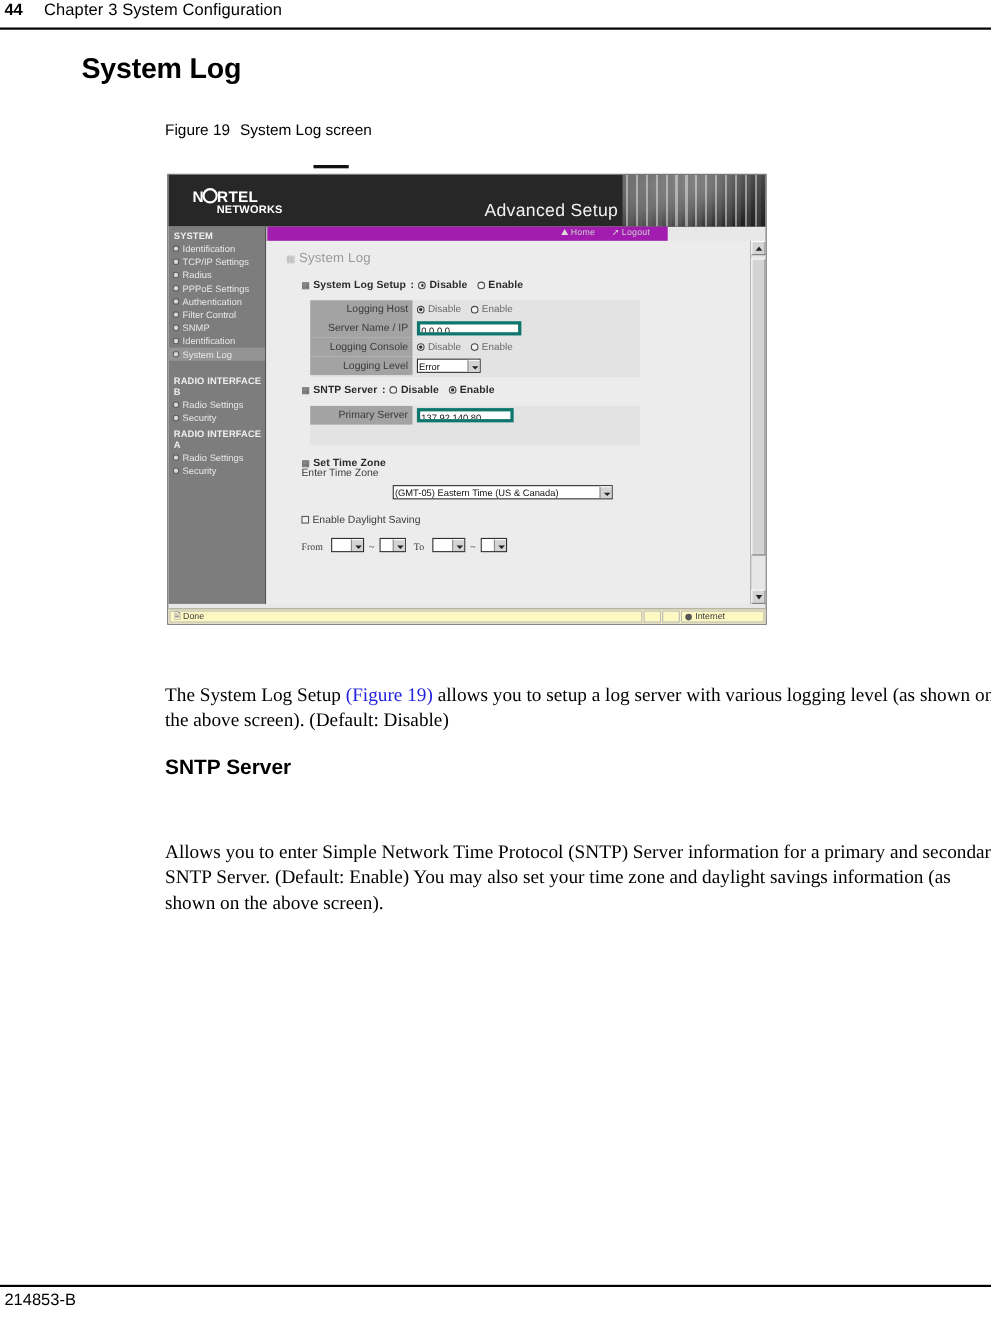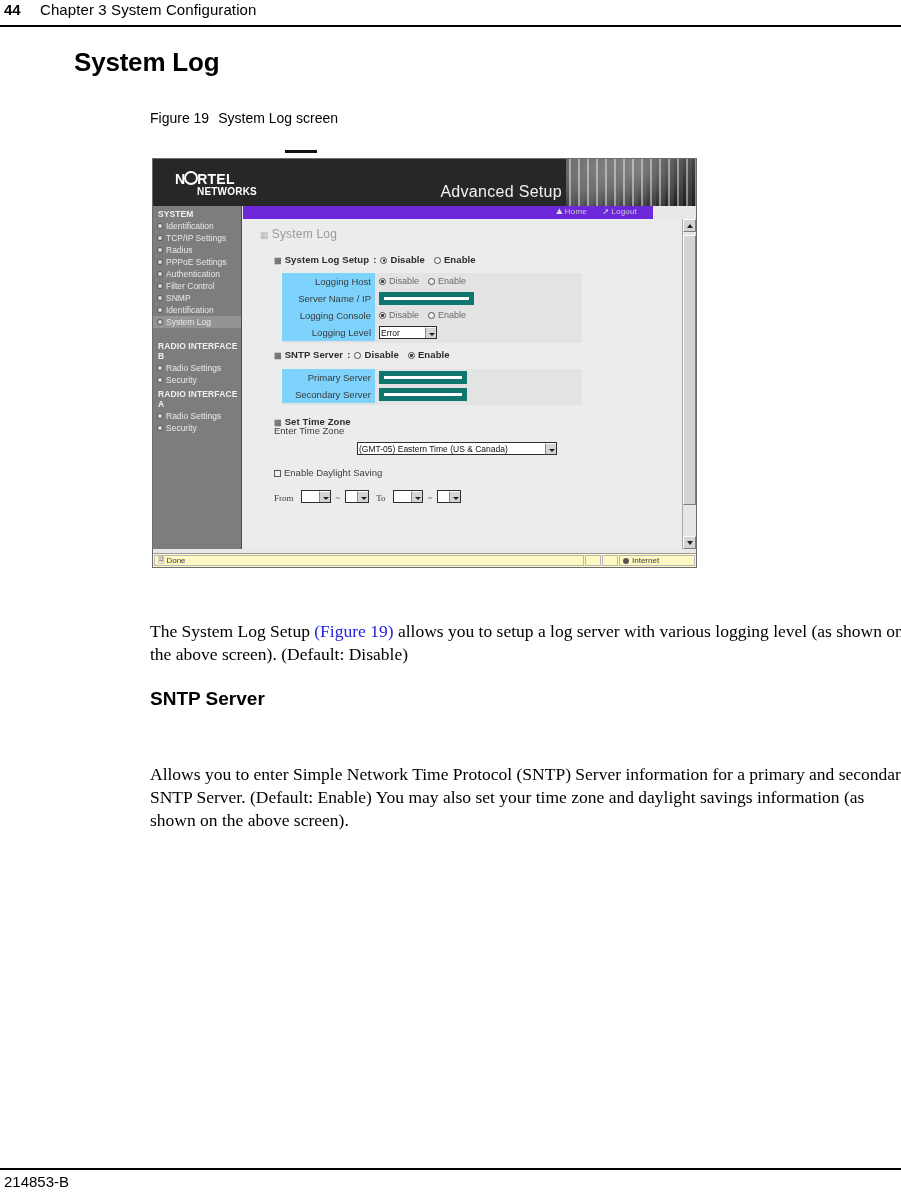--- a/index.html
+++ b/index.html
@@ -170,22 +170,22 @@
     right: 134px; top: 24px;
     color: #f2f2f2;
     font-size: 16px;
     letter-spacing: 0.3px;
   }
 
   
   .navbar {
     position: absolute;
     left: 90px; top: 47px;
-    width: 410px; height: 13px;
-    background: #6d28d9;
+    width: 364px; height: 13px;
+    background: #a21caf;
   }
   .navtab {
     position: absolute;
     top: 1px;
     color: #cfcfcf;
     font-size: 8px;
     letter-spacing: 0.2px;
   }
   .navtab .ic { margin-right: 2px; color: #dcdcdc; }
   #nav-home { right: 66px; }
@@ -280,21 +280,21 @@
     background: #e3e3e3;
   }
   .frow {
     position: relative;
     height: 17px;
   }
   .flabel {
     position: absolute;
     left: 0; top: 0;
     width: 93px; height: 17px;
-    background: #7dd3fc;
+    background: #a3a3a3;
     color: #3a3a3a;
     font-size: 9.5px;
     text-align: right;
     line-height: 17px;
     padding-right: 4px;
     box-sizing: border-box;
     white-space: nowrap;
   }
   .fctl {
     position: absolute;
@@ -302,21 +302,21 @@
     height: 17px;
     line-height: 17px;
     font-size: 9px;
     color: #6a6a6a;
   }
   .fctl .rlabel { color: #6a6a6a; }
 
   .txtinput {
     display: inline-block;
     background: #ffffff;
-    border: 5px solid #0f766e;
+    border: 3px solid #0f766e;
     box-sizing: border-box;
     height: 13px;
     line-height: 12px;
     font-size: 8.5px;
     font-family: "Liberation Sans", sans-serif;
     color: #101010;
     padding: 0 1px;
     vertical-align: middle;
     overflow: hidden;
     white-space: nowrap;
@@ -559,26 +559,20 @@
       <span class="gg">▦</span><span>SNTP Server</span><span class="colon">:</span><span class="radio"></span><span class="rlabel">Disable</span><span class="radio on"></span><span>Enable</span>
     </div>
 
     <div class="fieldbox" style="left:40px; top:150px; width:300px; height:36px;">
       <div class="frow">
         <div class="flabel">Primary Server</div>
         <div class="fctl">
           <span class="txtinput" style="width:88px;">137.92.140.80</span>
         </div>
       </div>
-      <div class="frow">
-        <div class="flabel">Secondary Server</div>
-        <div class="fctl">
-          <span class="txtinput" style="width:88px;">192.43.244.18</span>
-        </div>
-      </div>
     </div>
 
     <div class="sub-head" style="left:32px; top:197px;">
       <span class="gg">▦</span><span>Set Time Zone</span>
     </div>
 
     <div class="plain-label" style="left:32px; top:206px;">Enter Time Zone</div>
     <div style="position:absolute; left:115px; top:220px;">
       <span class="selinput" style="width:200px;"><span>(GMT-05) Eastern Time (US &amp; Canada)</span><span class="arrow"></span></span>
     </div>

